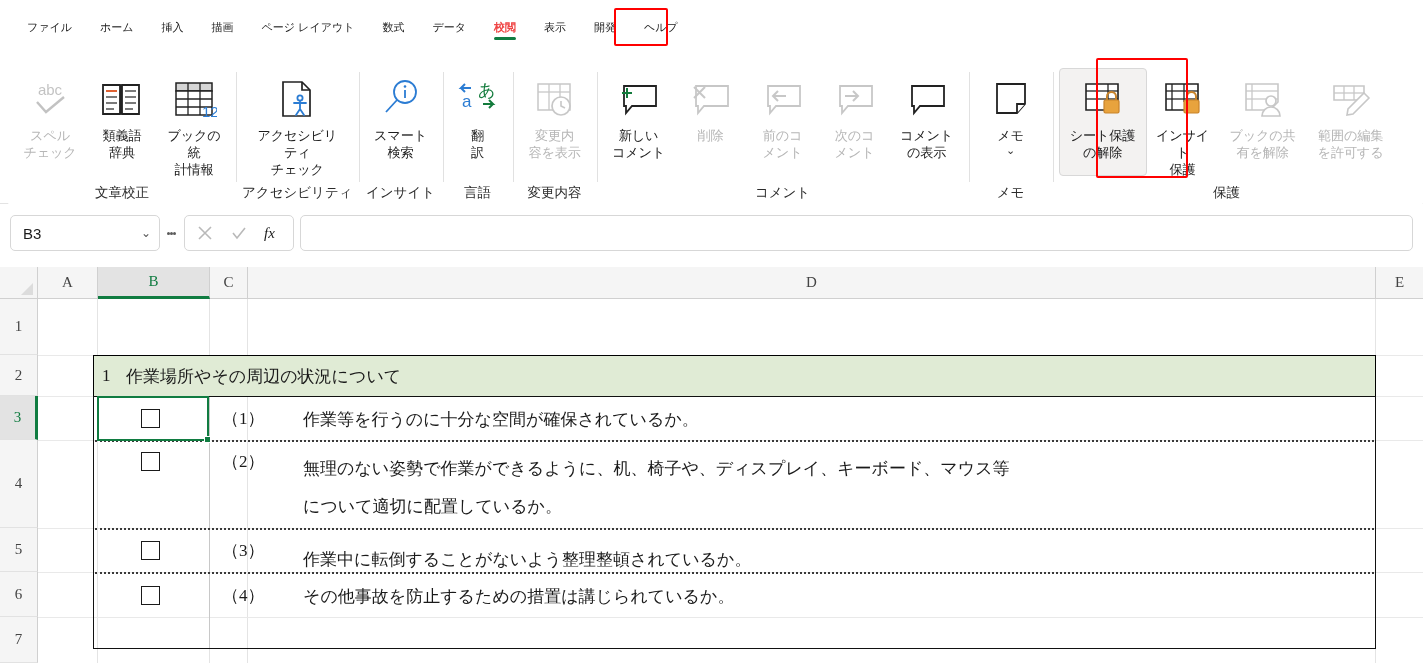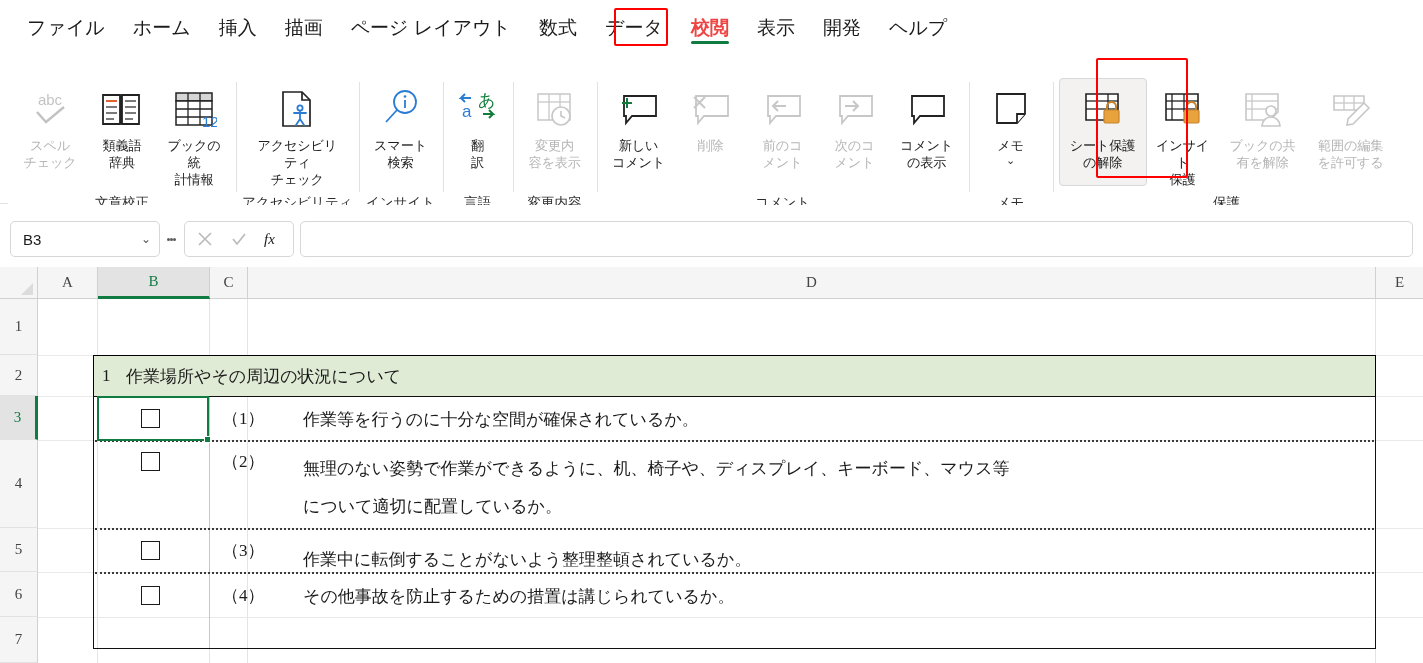--- a/index.html
+++ b/index.html
@@ -14,21 +14,21 @@
   #app { position: relative; width: 1423px; height: 663px; background: #fff; }
 
   
   .tabstrip {
     position: absolute; left: 0; top: 0; width: 1423px; height: 54px;
     background: #ffffff;
     display: flex; align-items: center; padding-left: 14px; gap: 0px;
   }
   .tab {
     position: relative;
-    font-size: 19px; color: #1b1b1b; line-height: 1;
+    font-size: 11px; color: #1b1b1b; line-height: 1;
     padding: 9px 13px 9px 13px; margin-right: 2px;
     border-radius: 4px; white-space: nowrap; cursor: default;
   }
   .tab.active { font-weight: 700; color: #ef4444; }
   .tab.active .tab-underline {
     position: absolute; left: 13px; right: 13px; bottom: 2px;
     height: 3px; background: #107c41; border-radius: 2px;
   }
   .tab .tab-underline { display: none; }
   .tab.active .tab-underline { display: block; }
@@ -37,21 +37,21 @@
     pointer-events: none; z-index: 40;
   }
 
   
   .ribbon {
     position: absolute; left: 0; top: 54px; width: 1423px; height: 150px;
     background: #ffffff;
     border-bottom: 1px solid #e3e3e3;
   }
   .ribbon-inner {
-    position: absolute; left: 8px; top: 18px; right: 0px; height: 146px;
+    position: absolute; left: 8px; top: 8px; right: 0px; height: 146px;
     background: #ffffff; border-radius: 6px;
     display: flex; align-items: center;
   }
   .group {
     position: relative; height: 146px;
     display: flex; flex-direction: column; align-items: center;
     padding: 0 6px;
   }
   .group + .group::before {
     content: ""; position: absolute; left: 0; top: 10px; bottom: 26px;
@@ -81,21 +81,21 @@
   .btn.highlighted { background: #f3f2f1; border-color: #d8d8d8; }
   .btn.w-narrow { width: 58px; }
   .btn.w-wide { width: 88px; }
   .btn.w-xwide { width: 96px; }
   .chev { font-size: 11px; line-height: 10px; color: #333; margin-top: 1px; }
 
   
   .fbar {
     position: absolute; left: 0; top: 205px; width: 1423px; height: 62px;
     background: #ffffff;
-    display: flex; align-items: flex-start; padding: 16px 10px;
+    display: flex; align-items: flex-end; padding: 16px 10px;
   }
   .namebox {
     width: 150px; height: 36px; background: #fff; border: 1px solid #d7d7d7;
     border-radius: 5px; display: flex; align-items: center; justify-content: space-between;
     padding: 0 8px 0 12px; font-size: 15px; color: #1b1b1b;
   }
   .namebox .chevd { color: #585858; font-size: 12px; }
   .dots {
     width: 22px; height: 36px; display: flex; align-items: center; justify-content: center;
     color: #5b5b5b; font-size: 15px; letter-spacing: 0; line-height: 6px;

